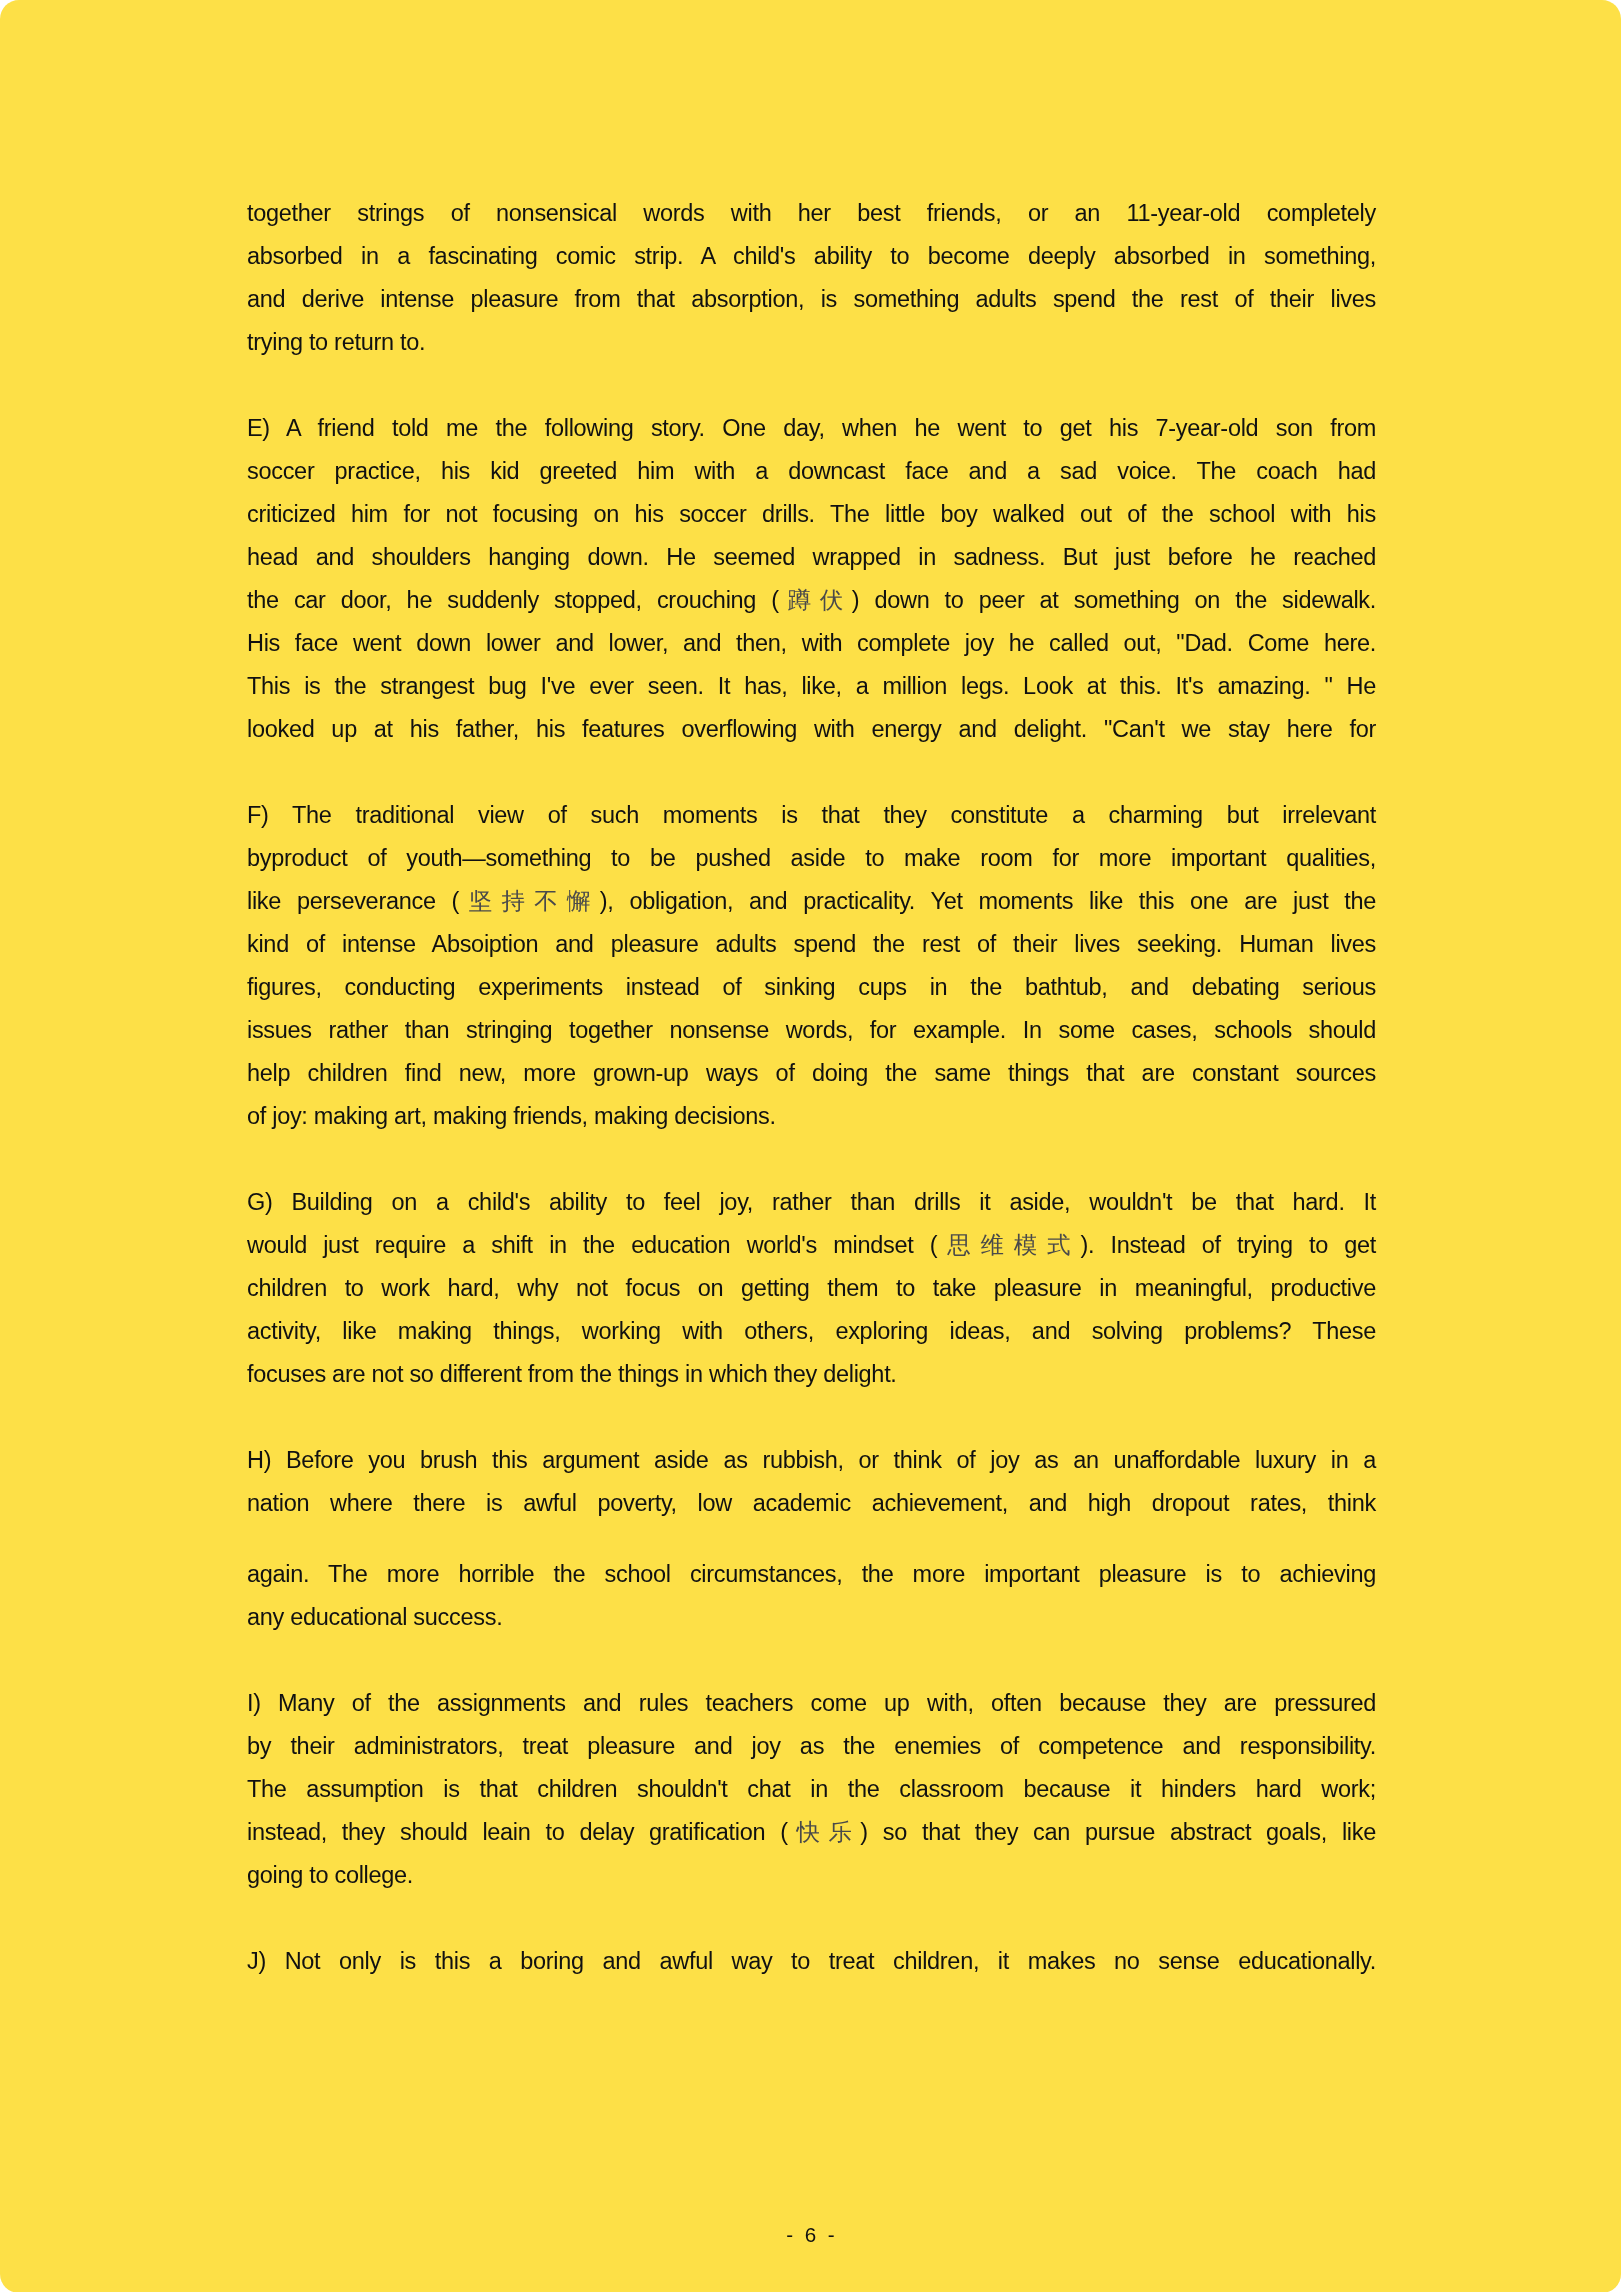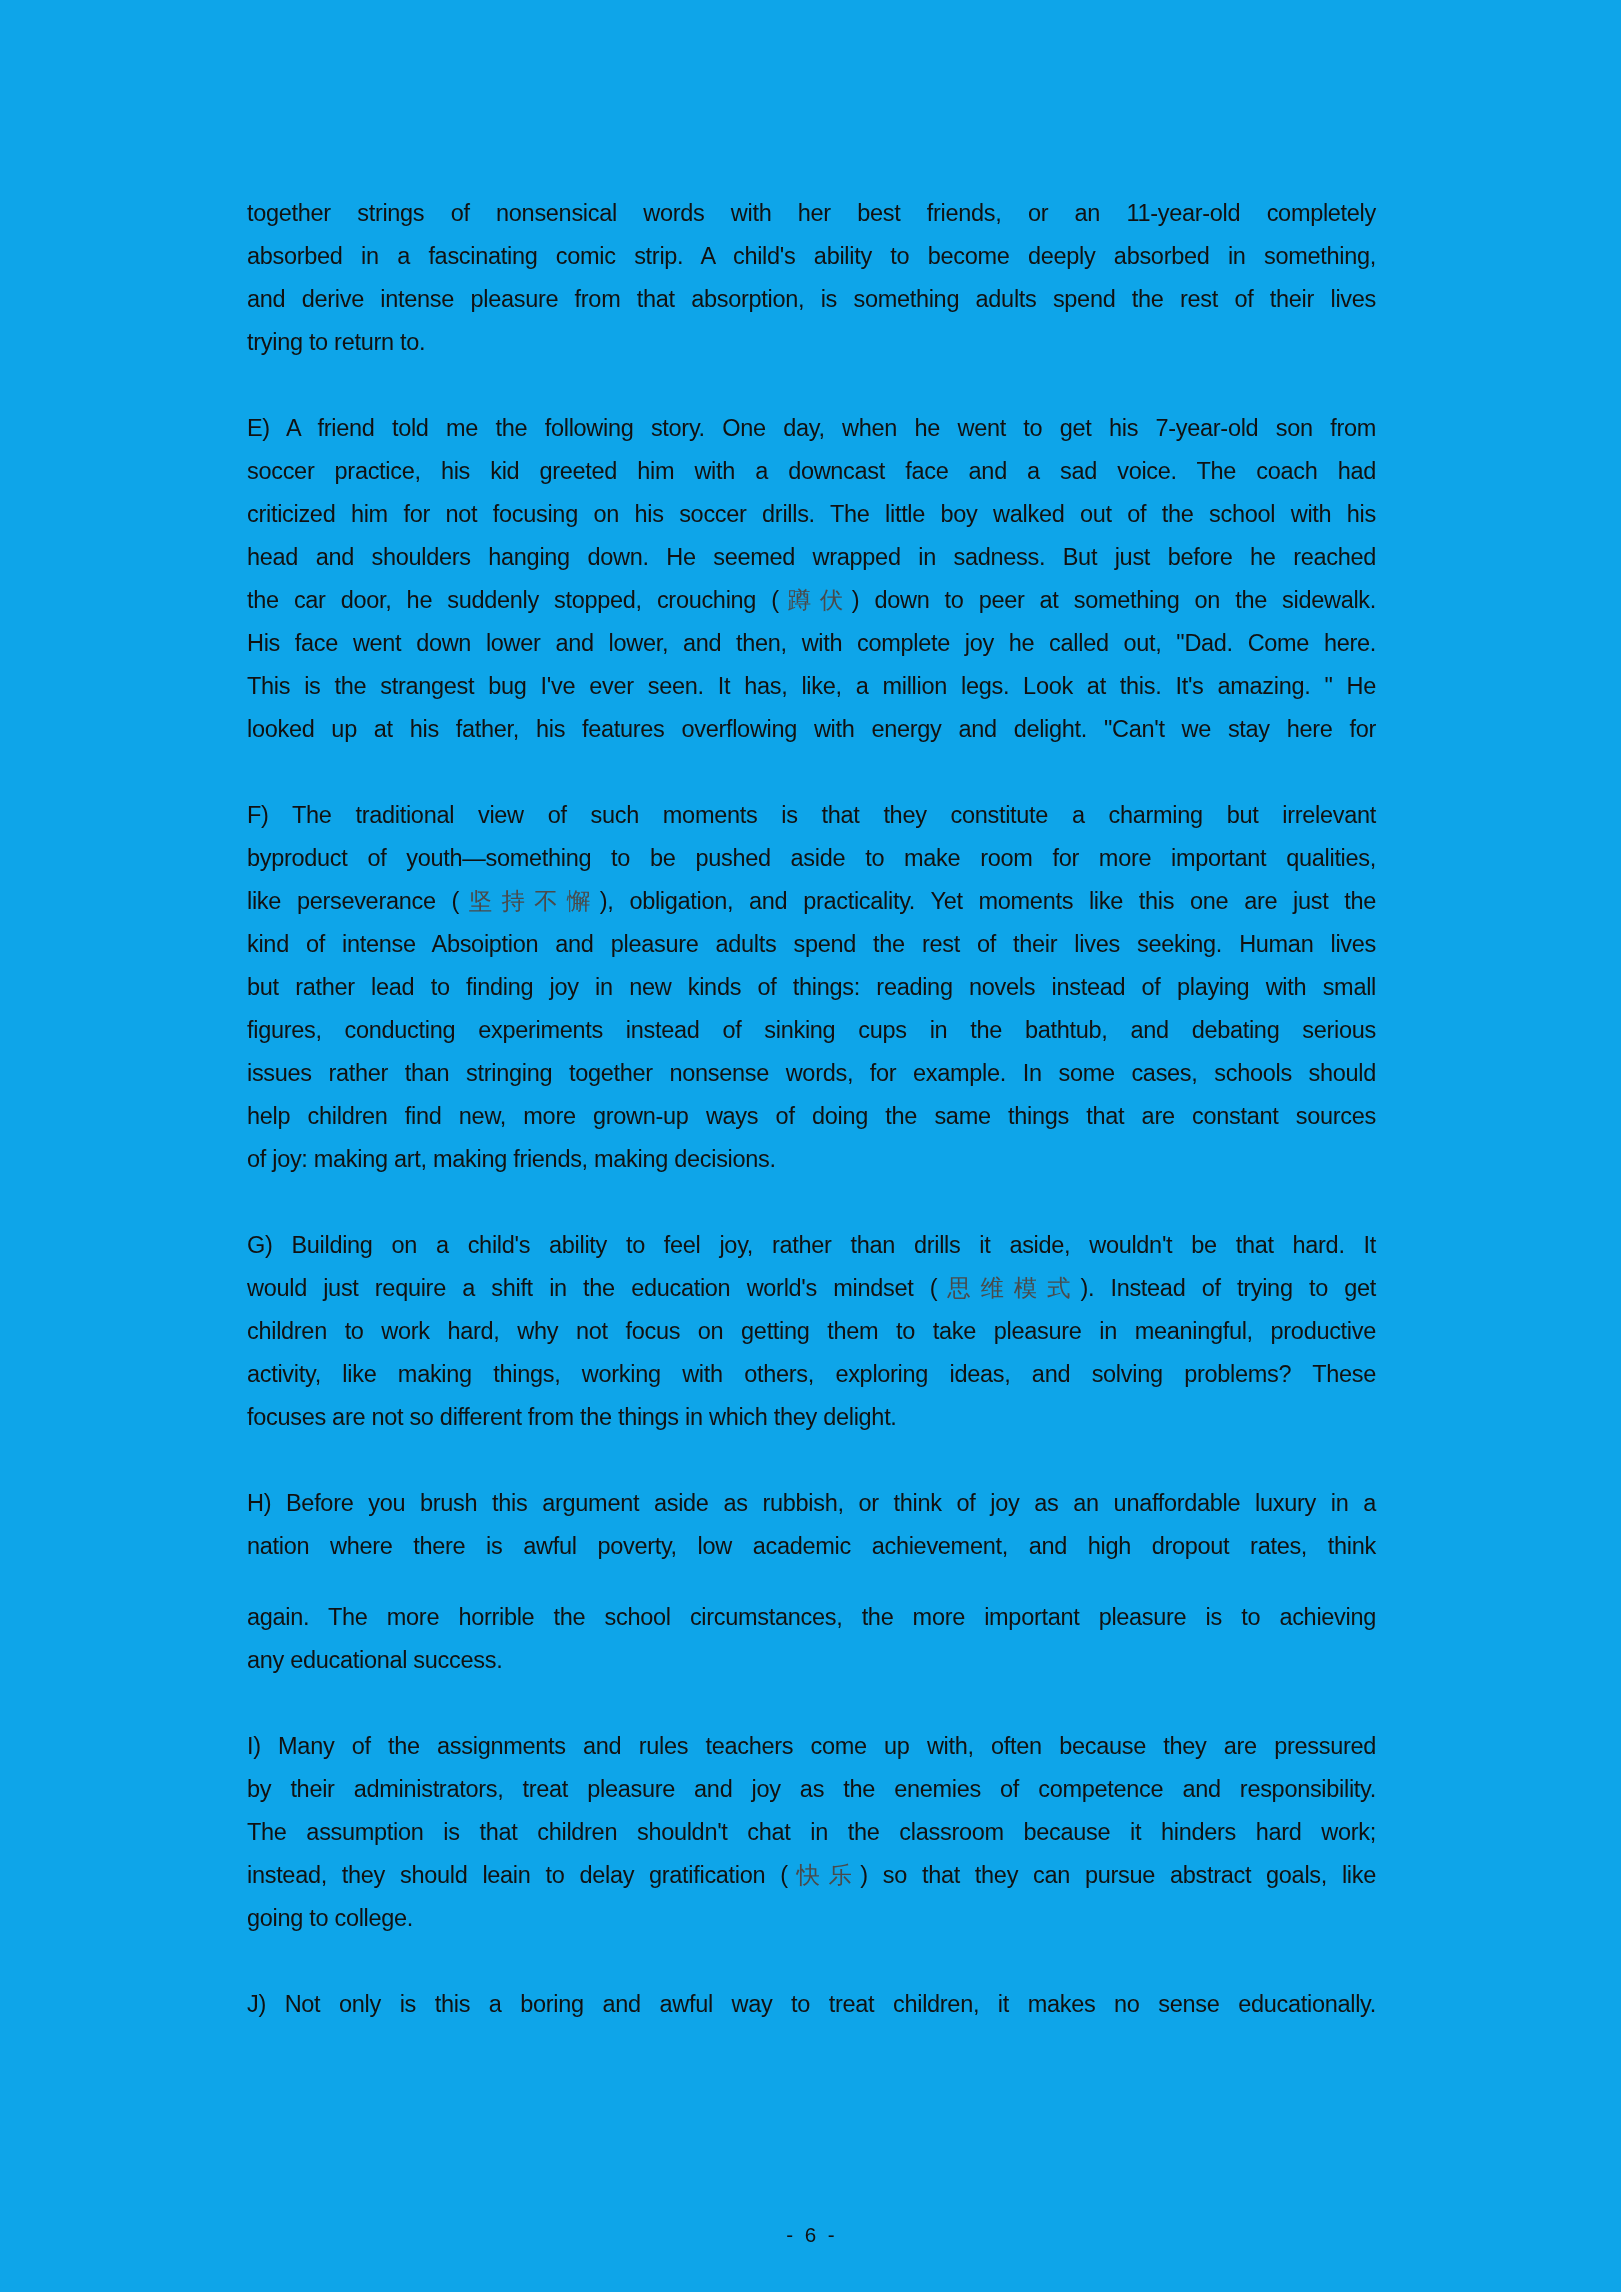--- a/index.html
+++ b/index.html
@@ -13,21 +13,22 @@
     position: relative;
     overflow: hidden;
     font-family: "Liberation Sans", "DejaVu Sans", sans-serif;
     color: #111111;
   }
   .page {
     position: absolute;
     left: 0; top: 0;
     width: 1621px;
     height: 2293px;
-    background: #0ea5e9;
+    background: #fde047;
+    border-radius: 19px;
   }
   .text-column {
     position: absolute;
     left: 247px;
     top: 192px;
     width: 1129px;
   }
   .paragraph {
     margin: 0 0 43px 0;
   }
@@ -83,21 +84,20 @@
         <span class="line" style="white-space: nowrap; display: block;">the car door, he suddenly stopped, crouching (<span class="cjk">蹲伏</span>) down to peer at something on the sidewalk.</span>
         <span class="line" style="white-space: nowrap; display: block;">His face went down lower and lower, and then, with complete joy he called out, "Dad. Come here.</span>
         <span class="line" style="white-space: nowrap; display: block;">This is the strangest bug I've ever seen. It has, like, a million legs. Look at this. It's amazing. " He</span>
         <span class="line" style="white-space: nowrap; display: block;">looked up at his father, his features overflowing with energy and delight. "Can't we stay here for</span>
       </div>
       <div class="paragraph">
         <span class="line" style="white-space: nowrap; display: block;">F) The traditional view of such moments is that they constitute a charming but irrelevant</span>
         <span class="line" style="white-space: nowrap; display: block;">byproduct of youth—something to be pushed aside to make room for more important qualities,</span>
         <span class="line" style="white-space: nowrap; display: block;">like perseverance (<span class="cjk">坚持不懈</span>), obligation, and practicality. Yet moments like this one are just the</span>
         <span class="line" style="white-space: nowrap; display: block;">kind of intense Absoiption and pleasure adults spend the rest of their lives seeking. Human lives</span>
-        <span class="line" style="white-space: nowrap; display: block;">but rather lead to finding joy in new kinds of things: reading novels instead of playing with small</span>
         <span class="line" style="white-space: nowrap; display: block;">figures, conducting experiments instead of sinking cups in the bathtub, and debating serious</span>
         <span class="line" style="white-space: nowrap; display: block;">issues rather than stringing together nonsense words, for example. In some cases, schools should</span>
         <span class="line" style="white-space: nowrap; display: block;">help children find new, more grown-up ways of doing the same things that are constant sources</span>
         <span class="line last" style="white-space: nowrap; display: block;">of joy: making art, making friends, making decisions.</span>
       </div>
       <div class="paragraph">
         <span class="line" style="white-space: nowrap; display: block;">G) Building on a child's ability to feel joy, rather than drills it aside, wouldn't be that hard. It</span>
         <span class="line" style="white-space: nowrap; display: block;">would just require a shift in the education world's mindset (<span class="cjk">思维模式</span>). Instead of trying to get</span>
         <span class="line" style="white-space: nowrap; display: block;">children to work hard, why not focus on getting them to take pleasure in meaningful, productive</span>
         <span class="line" style="white-space: nowrap; display: block;">activity, like making things, working with others, exploring ideas, and solving problems? These</span>

